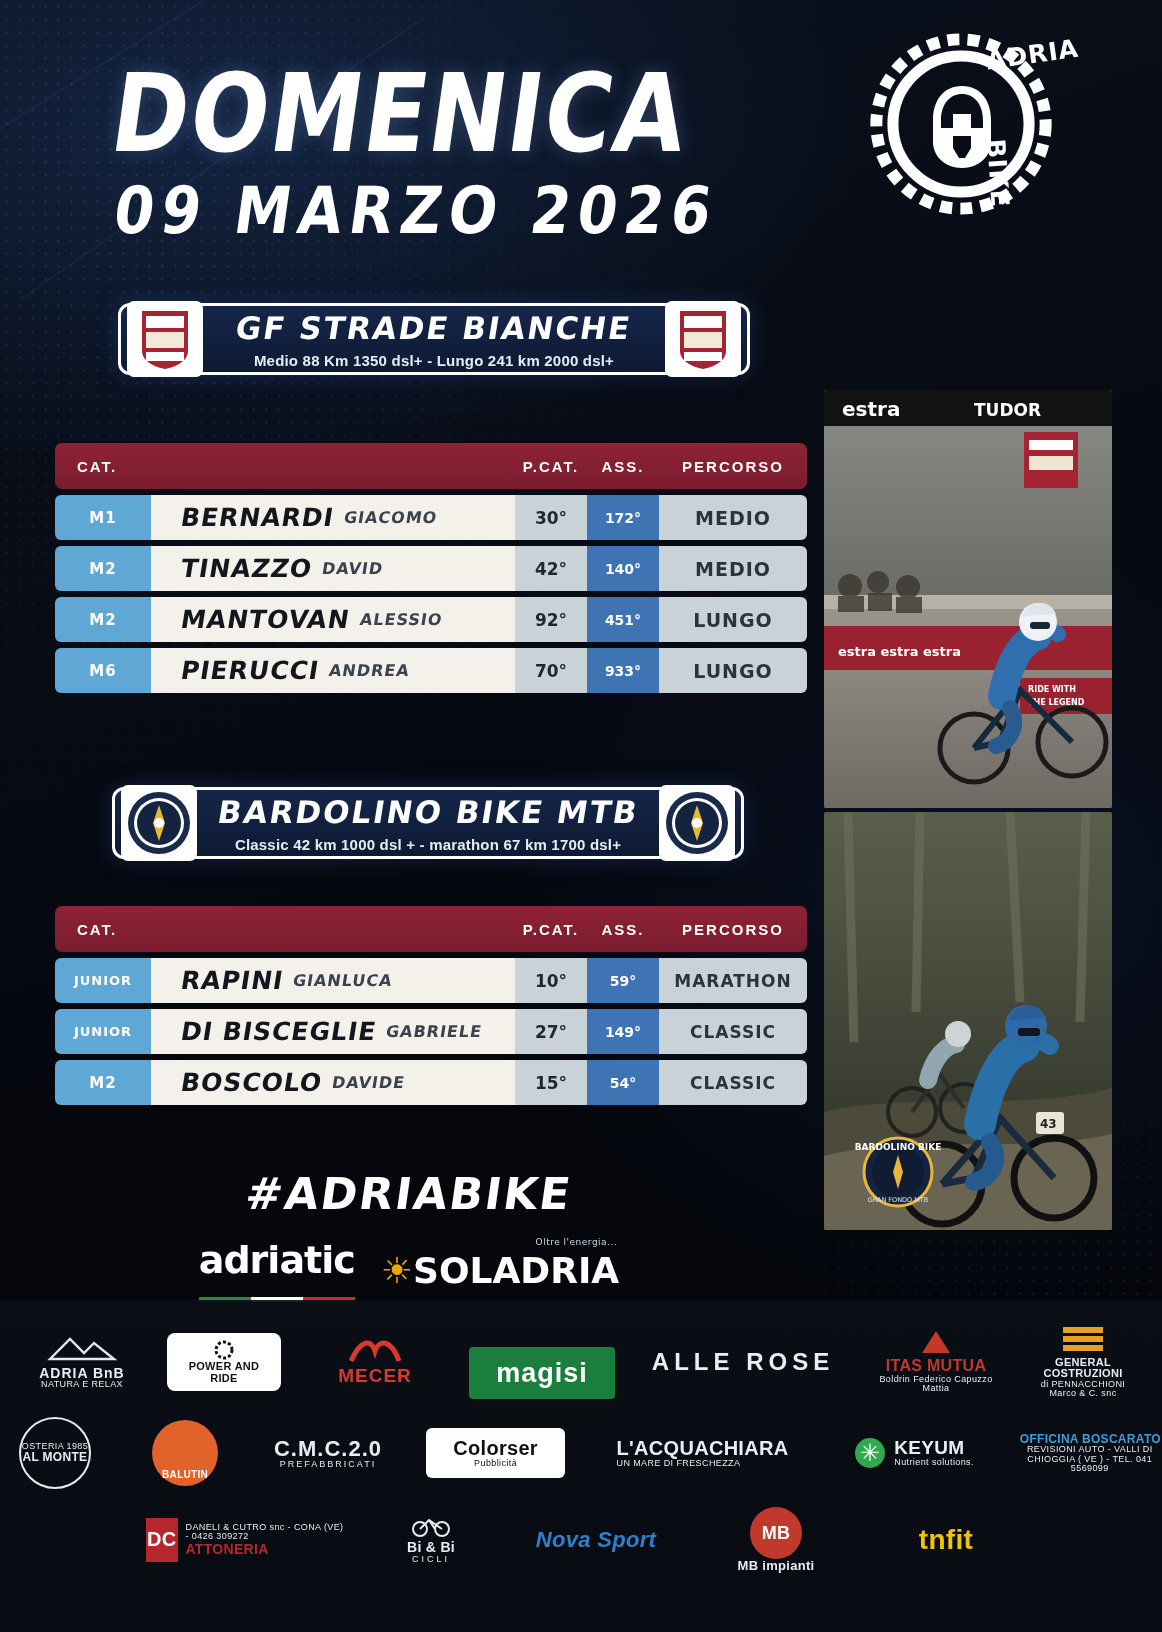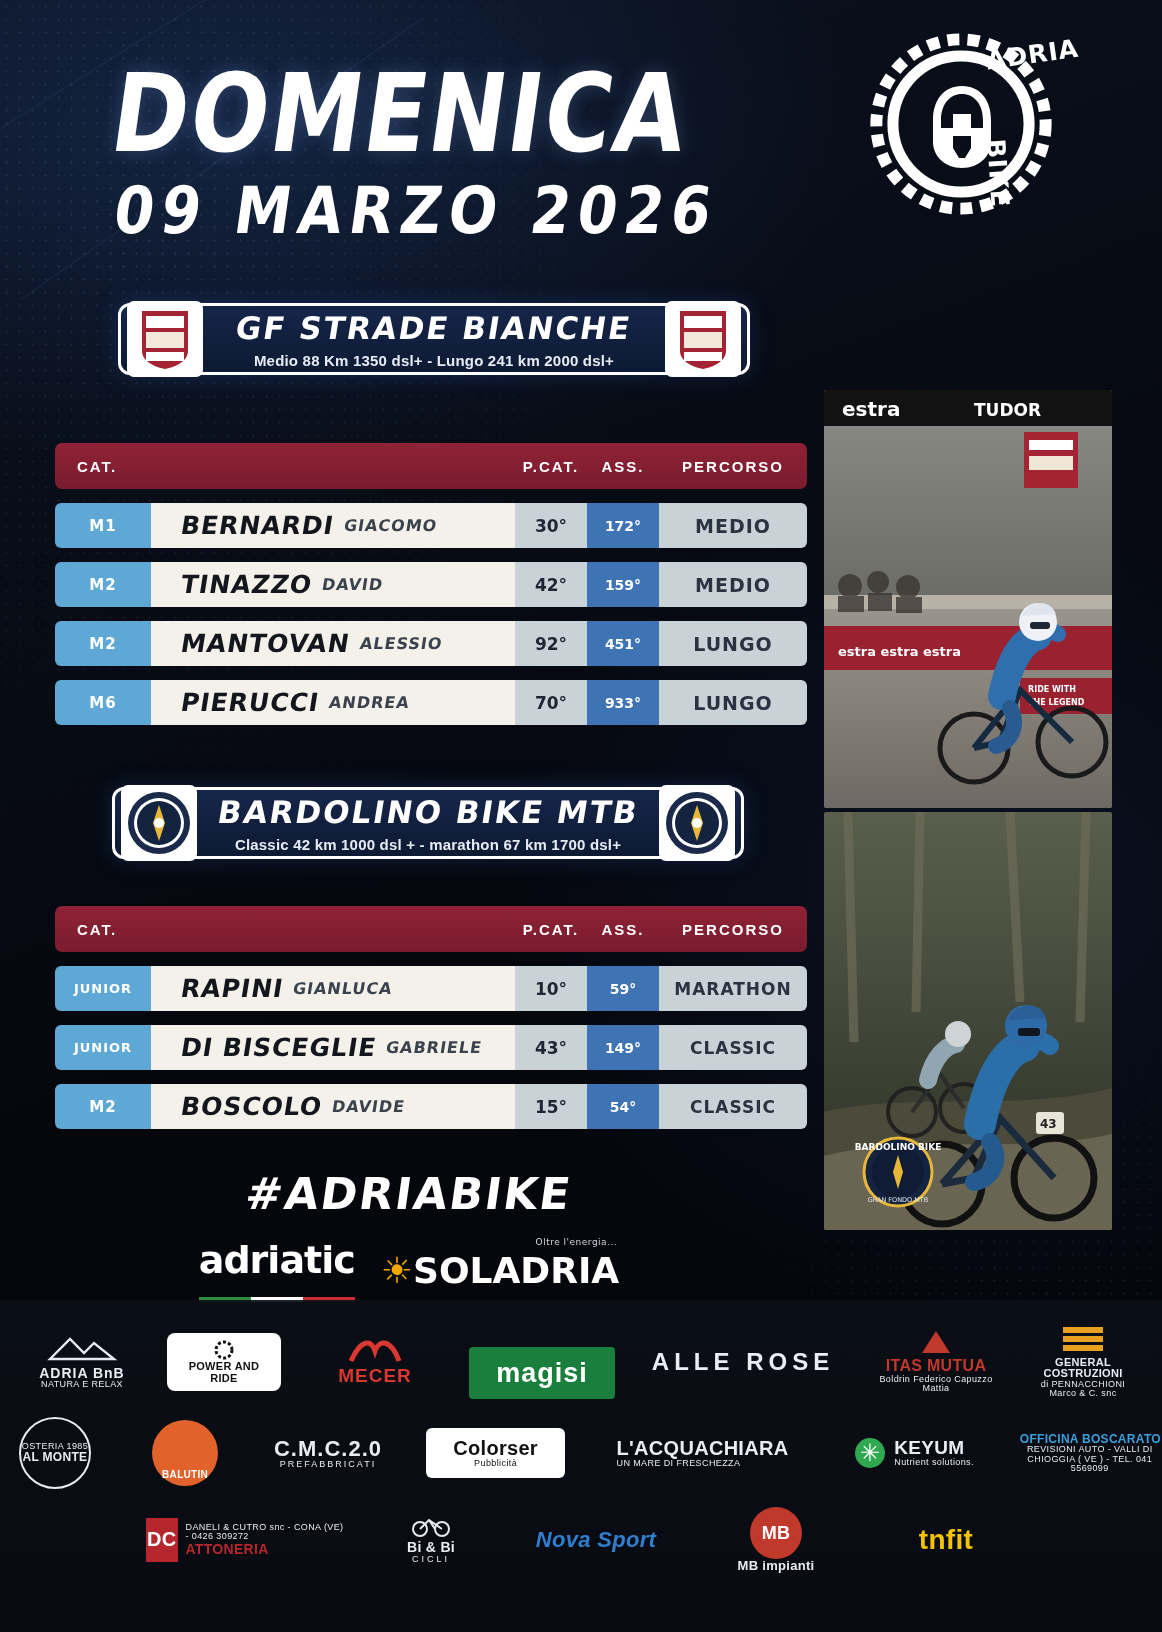--- a/index.html
+++ b/index.html
@@ -120,21 +120,21 @@
     background: linear-gradient(180deg,#8f2236 0%, #7a1c2e 100%);
     display: flex; align-items: center;
     color: #fff; font-weight: bold; letter-spacing: 2px; font-size: 15px;
   }
   .rhead .c-cat { width: 96px; padding-left: 22px; }
   .rhead .c-name { flex: 1; }
   .rhead .c-pcat { width: 72px; text-align: center; }
   .rhead .c-ass { width: 72px; text-align: center; }
   .rhead .c-perc { width: 148px; text-align: center; }
 
-  .rrow { height: 45px; margin-top: 14px; display: flex; align-items: stretch; border-radius: 6px; overflow: hidden; }
+  .rrow { height: 45px; margin-top: 6px; display: flex; align-items: stretch; border-radius: 6px; overflow: hidden; }
   .rrow .c-cat {
     width: 96px; background: #5fa8d6; color: #fff;
     display: flex; align-items: center; justify-content: center;
     font-weight: bold; font-size: 15px; letter-spacing: 1px;
     font-family: "DejaVu Sans", sans-serif;
   }
   .rrow .c-name {
     flex: 1; background: #f4f1ea; display: flex; align-items: center; padding-left: 30px; gap: 10px;
   }
   .rrow .c-name .surname {
@@ -283,21 +283,21 @@
       <div class="c-perc">MEDIO</div>
     </div>
 
     <div class="rrow">
       <div class="c-cat">M2</div>
       <div class="c-name">
         <span class="surname">TINAZZO</span>
         <span class="firstname">DAVID</span>
       </div>
       <div class="c-pcat">42°</div>
-      <div class="c-ass">159°</div>
+      <div class="c-ass">140°</div>
       <div class="c-perc">MEDIO</div>
     </div>
 
     <div class="rrow">
       <div class="c-cat">M2</div>
       <div class="c-name">
         <span class="surname">MANTOVAN</span>
         <span class="firstname">ALESSIO</span>
       </div>
       <div class="c-pcat">92°</div>
@@ -361,21 +361,21 @@
       <div class="c-ass">59°</div>
       <div class="c-perc" style="font-size:17px;">MARATHON</div>
     </div>
 
     <div class="rrow">
       <div class="c-cat" style="font-size:13px;">JUNIOR</div>
       <div class="c-name">
         <span class="surname">DI BISCEGLIE</span>
         <span class="firstname">GABRIELE</span>
       </div>
-      <div class="c-pcat">43°</div>
+      <div class="c-pcat">27°</div>
       <div class="c-ass">149°</div>
       <div class="c-perc" style="font-size:17px;">CLASSIC</div>
     </div>
 
     <div class="rrow">
       <div class="c-cat">M2</div>
       <div class="c-name">
         <span class="surname">BOSCOLO</span>
         <span class="firstname">DAVIDE</span>
       </div>

